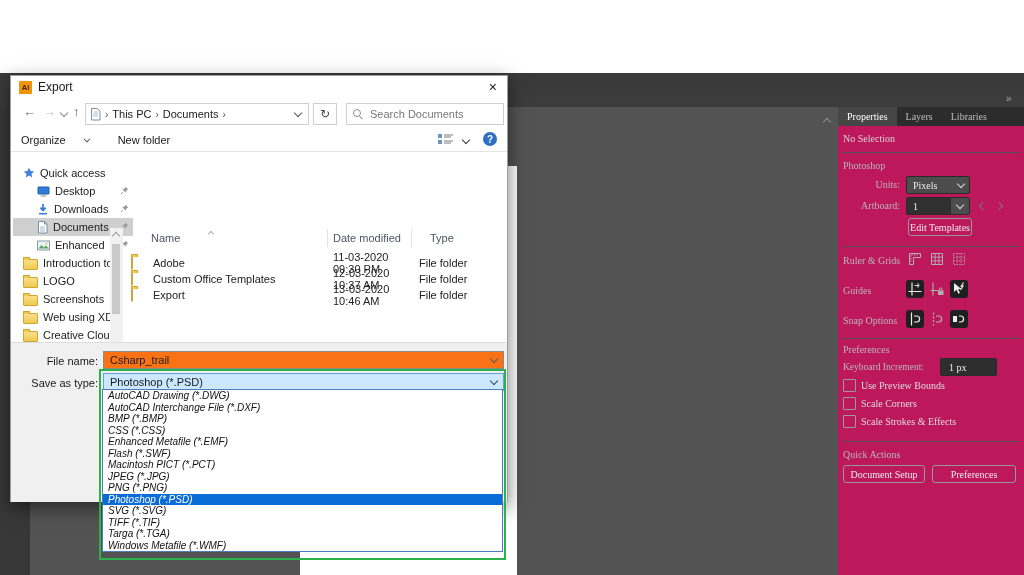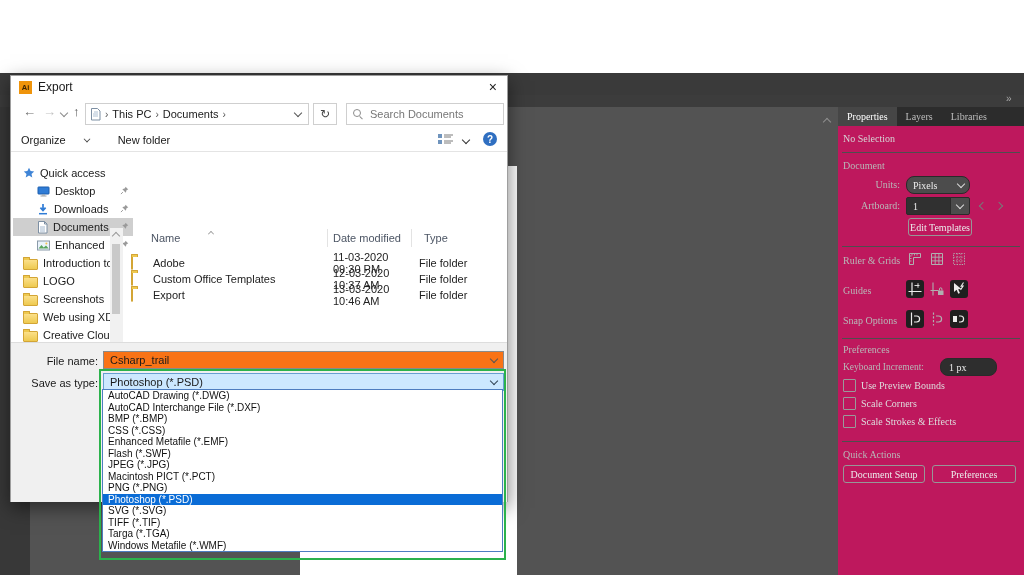--- a/index.html
+++ b/index.html
@@ -27,21 +27,21 @@
   .rest::before{content:"";position:absolute;right:0;top:0;width:6px;height:6px;border:1.2px solid #cfcfcf;}
   .rest::after{content:"";position:absolute;left:0;bottom:0;width:6px;height:6px;border:1.2px solid #cfcfcf;background:#3a3a3a;}
   #ai-search{left:844px;top:77px;width:114px;height:15px;background:#2b2b2b;border:1px solid #5f5f5f;border-radius:2px;display:flex;align-items:center;gap:3px;padding-left:4px;color:#8d8d8d;font-size:9.5px;}
   
   .ptabs{position:absolute;left:0;top:0;width:186px;height:19px;background:#2c2c2c;display:flex;}
   .ptab{padding:0 9px;display:flex;align-items:center;font-size:10px;color:#bdbdbd;}
   .ptab.active{background:#464646;color:#fff;}
   .plabel{position:absolute;color:#b8b8b8;}
   .pvalue{color:#ececec;}
   .pdivider{position:absolute;left:4px;width:178px;height:1px;background:#4e4e4e;}
-  .pcombo{position:absolute;height:16px;background:#4c4c4c;border:1px solid #2a2a2a;border-radius:8px;color:#ececec;display:flex;align-items:center;font-size:10px;}
+  .pcombo{position:absolute;height:16px;background:#4c4c4c;border:1px solid #2a2a2a;border-radius:2px;color:#ececec;display:flex;align-items:center;font-size:10px;}
   .pbtn{position:absolute;height:16px;border:1px solid #979797;border-radius:3px;color:#ececec;display:flex;align-items:center;justify-content:center;font-size:10px;background:transparent;}
   .icb{position:absolute;width:18px;height:18px;display:flex;align-items:center;justify-content:center;border-radius:3px;}
   .icb.active{background:#1f1f1f;}
   .pcheck{position:absolute;width:11px;height:11px;border:1px solid #9a9a9a;border-radius:1px;background:transparent;}
   
   #dlg{left:10px;top:75px;width:496px;height:425px;background:#fff;border:1px solid #9e9e9e;box-shadow:0 6px 18px rgba(0,0,0,.5);font-size:11px;color:#1a1a1a;}
   #dlg-title{position:absolute;left:0;top:0;width:100%;height:22px;background:#fff;display:flex;align-items:center;}
   #ai-logo{margin-left:8px;width:13px;height:13px;background:#ef940b;color:#3a2303;font-size:7.5px;font-weight:bold;display:flex;align-items:center;justify-content:center;}
   .navbtn{position:absolute;top:28px;font-size:13px;}
   .crumbbox,.rfbox,.searchbox{position:absolute;top:27px;height:22px;background:#fff;border:1px solid #cfcfcf;box-sizing:border-box;display:flex;align-items:center;}
@@ -60,21 +60,21 @@
   .fold{position:relative;width:13px;height:9px;background:linear-gradient(#fbe08a,#eec94f);border:1px solid #d3a535;border-radius:1px;margin-left:8px;margin-top:2px;}
   .fold::before{content:"";position:absolute;top:-3px;left:-1px;width:5px;height:2px;background:#eec94f;border:1px solid #d3a535;border-bottom:none;border-radius:1px 1px 0 0;}
   #dlg-bottom{position:absolute;left:0;top:266px;width:100%;height:159px;background:#f0f0f0;border-top:1px solid #ddd;}
   .fldlabel{position:absolute;width:87px;text-align:right;color:#1a1a1a;}
   .combo{position:absolute;left:92px;width:401px;height:18px;background:#f97316;border:1px solid #8a8a8a;box-sizing:border-box;display:flex;align-items:center;}
   .combo .cv{flex:1;padding-left:6px;font-size:11px;}
   .combo .cchev{margin-right:6px;color:#555;}
   #combo-type{background:#cce8ff;border-color:#66a0d2;}
   
   #fmtlist{left:102px;top:389px;width:401px;height:163px;background:#fff;border:1px solid #4d7dc0;box-sizing:border-box;display:flex;flex-direction:column;z-index:60;}
-  .fopt{flex:1;display:flex;align-items:center;padding-left:5px;font-size:10px;color:#111;white-space:nowrap;}
+  .fopt{flex:1;display:flex;align-items:center;padding-left:5px;font-size:10px;color:#111;white-space:nowrap;font-style:italic;}
   .fopt.sel{background:#0a6cd6;color:#fff;}
   #greenbox{left:99px;top:369px;width:403px;height:187px;border:2px solid #2bb24c;z-index:70;pointer-events:none;}
   #dlg,#fmtlist,#greenbox{position:absolute;}
   .helpc{width:14px;height:14px;border-radius:50%;background:#2f6fc1;color:#fff;font-size:10px;font-weight:bold;display:flex;align-items:center;justify-content:center;}
   svg{display:block;}
 </style>
 </head>
 <body>
 
 <div id="stage">
@@ -109,21 +109,21 @@
   <div class="abs" id="artboard"></div>
 
   <div class="abs" id="panel">
     <div class="ptabs" id="panel-tabs">
         <div class="ptab active">Properties</div>
         <div class="ptab">Layers</div>
         <div class="ptab">Libraries</div>
       </div>
     <div class="plabel" style="left:5px;top:26px;color:#d6d6d6;">No Selection</div>
     <div class="pdivider" style="top:45px;"></div>
-    <div class="plabel" style="left:5px;top:53px;">Document</div>
+    <div class="plabel" style="left:5px;top:53px;">Photoshop</div>
 
     <div class="plabel" style="left:0;top:72px;width:62px;text-align:right;">Units:</div>
     <div class="pcombo" style="left:68px;top:69px;width:62px;">
       <span style="flex:1;padding-left:6px;" class="pvalue">Pixels</span>
       <span class="chev" style="color:#d9d9d9;margin-right:5px;margin-top:-2px;"></span>
     </div>
 
     <div class="plabel" style="left:0;top:93px;width:62px;text-align:right;">Artboard:</div>
     <div class="pcombo" style="left:68px;top:90px;width:44px;background:#303030;border-radius:2px 0 0 2px;">
       <span style="flex:1;padding-left:6px;" class="pvalue">1</span>
@@ -383,21 +383,21 @@
         <div class="sb-thumb" style="top:16px;height:70px;"></div>
 
       </div>
       <div class="flist">
         <div class="fhead" id="fhead">
           <span style="padding-left:28px;position:relative;">
             <span class="chev up abs" style="left:85px;top:-1px;color:#8a8a8a;transform:rotate(-135deg) scale(.7);"></span>
             <span>Name</span>
           </span>
           <span style="padding-left:6px;">Date modified</span>
-          <span style="padding-left:13px;">Type</span>
+          <span style="padding-left:2px;margin-left:17px;">Type</span>
           <span class="cdiv" style="left:204px;"></span>
           <span class="cdiv" style="left:288px;"></span>
         </div>
         <div id="frows">
             <div class="frow" style="top: 23px;">
               <span><span class="fold"></span></span>
               <span>Adobe</span>
               <span style="padding-left: 6px;">11-03-2020 09:30 PM</span>
               <span style="padding-left: 8px;">File folder</span>
             </div>
@@ -433,22 +433,22 @@
     </div>
   </div>
 
   <div id="fmtlist">
       <div class="fopt">AutoCAD Drawing (*.DWG)</div>
       <div class="fopt">AutoCAD Interchange File (*.DXF)</div>
       <div class="fopt">BMP (*.BMP)</div>
       <div class="fopt">CSS (*.CSS)</div>
       <div class="fopt">Enhanced Metafile (*.EMF)</div>
       <div class="fopt">Flash (*.SWF)</div>
+      <div class="fopt">Macintosh PICT (*.PCT)</div>
       <div class="fopt">JPEG (*.JPG)</div>
-      <div class="fopt">Macintosh PICT (*.PCT)</div>
       <div class="fopt">PNG (*.PNG)</div>
       <div class="fopt sel">Photoshop (*.PSD)</div>
       <div class="fopt">SVG (*.SVG)</div>
       <div class="fopt">TIFF (*.TIF)</div>
       <div class="fopt">Targa (*.TGA)</div>
       <div class="fopt">Windows Metafile (*.WMF)</div>
     </div>
 
   <div id="greenbox"></div>
 

